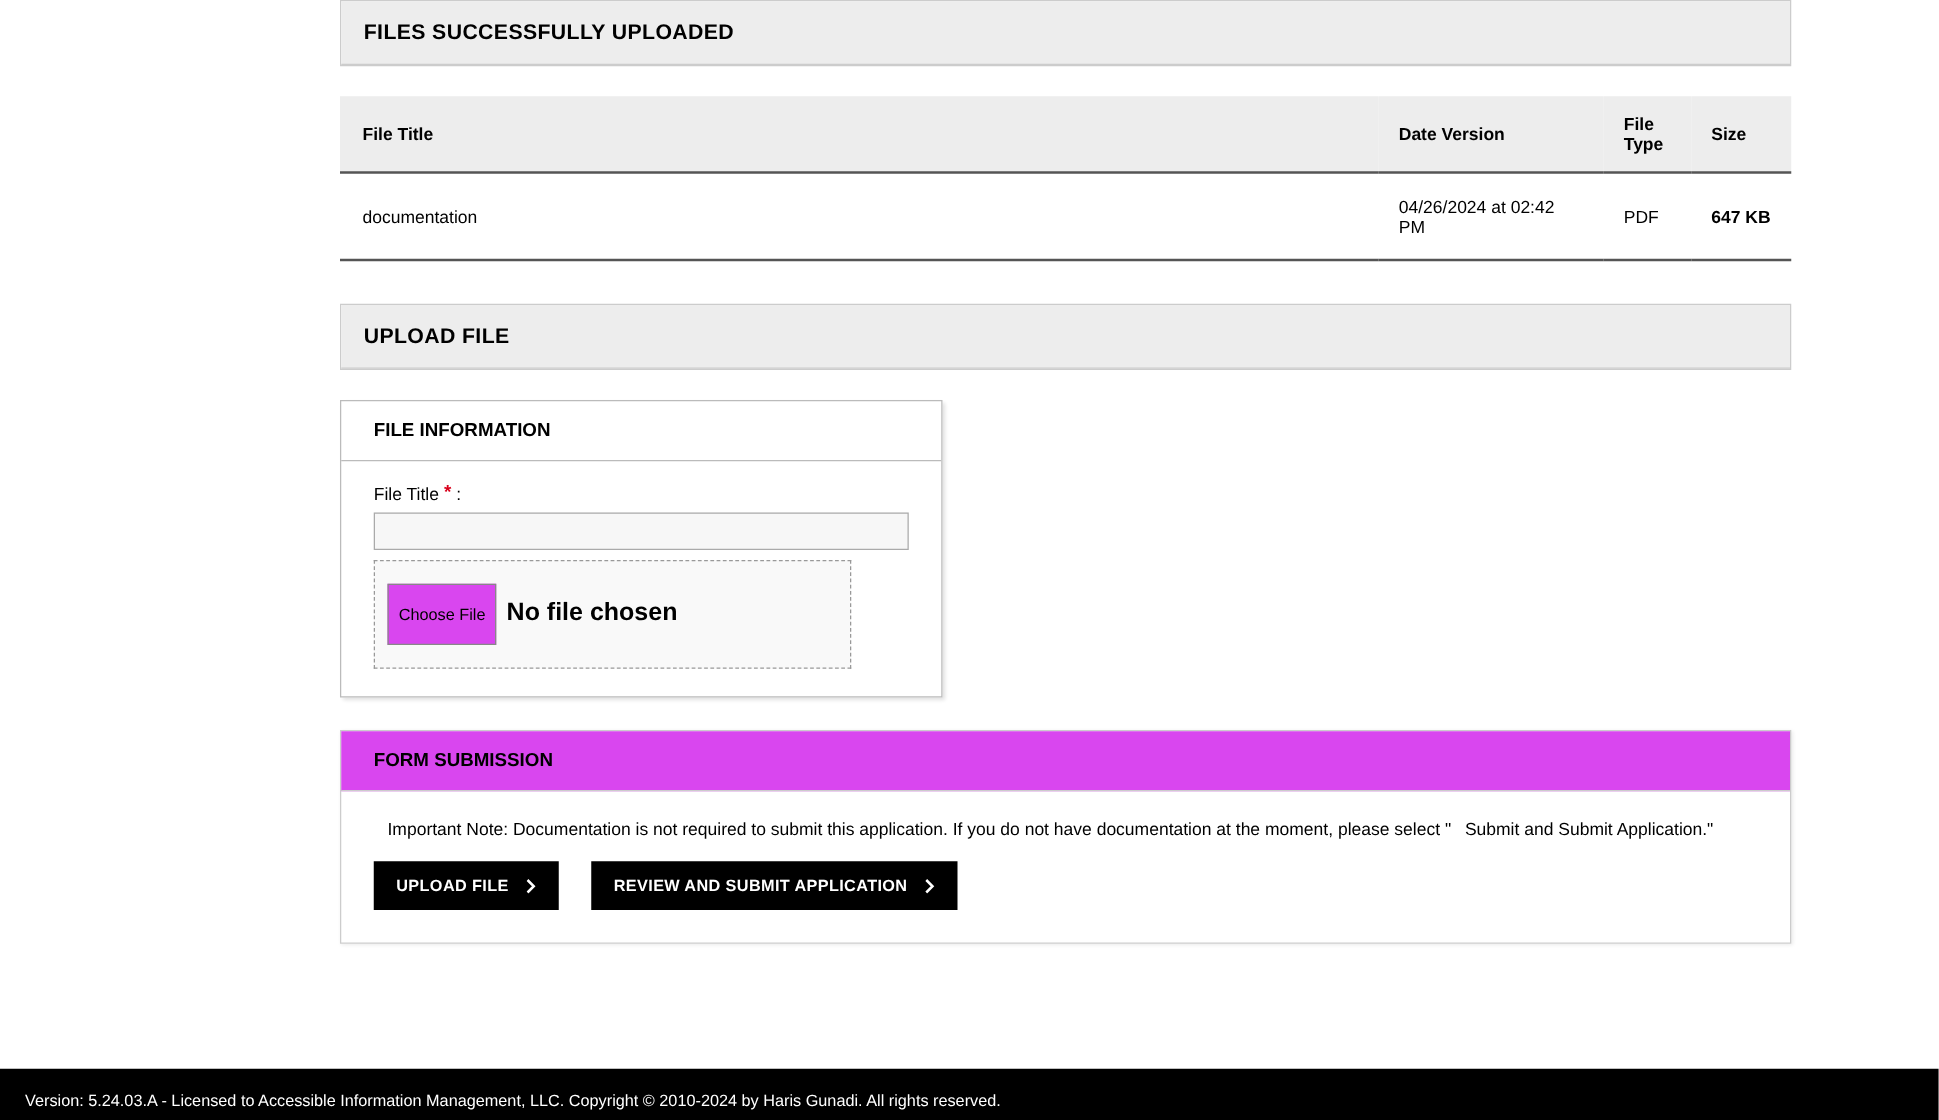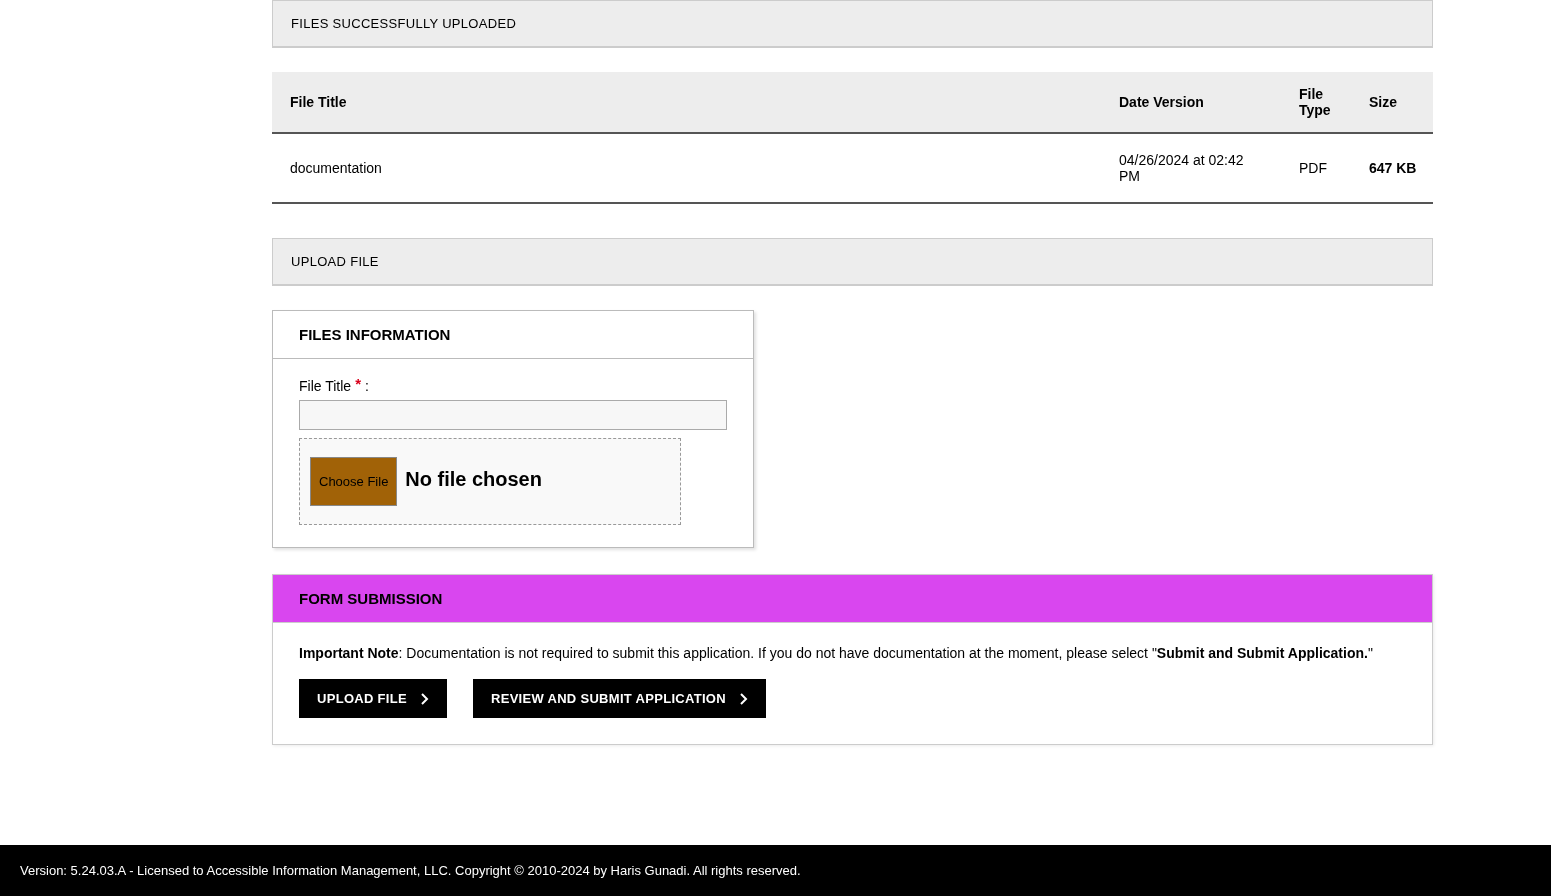--- a/index.html
+++ b/index.html
@@ -21,22 +21,22 @@
     .panel {
       border: 1px solid #ccc;
       margin-bottom: 24px;
     }
     .panel-header {
       background: #ededed;
       padding: 15px 18px;
       border-bottom: 1px solid #ccc;
     }
     .panel-header-title {
-      font-size: 13px;
-      font-weight: 400;
+      font-size: 17px;
+      font-weight: 700;
       letter-spacing: 0.3px;
     }
     .files-table {
       width: 100%;
       border-collapse: collapse;
       margin-bottom: 34px;
     }
     .files-table thead tr {
       background: #ededed;
     }
@@ -128,21 +128,21 @@
       font-size: 14px;
     }
     .file-drop {
       border: 1px dashed #999;
       background: #f9f9f9;
       padding: 18px 10px;
       width: 382px;
     }
     .choose-file-btn {
       border: 1px solid #888;
-      background: #a16207;
+      background: #d946ef;
       padding: 16px 8px;
       font-size: 13px;
       cursor: pointer;
       font-family: inherit;
     }
     .no-file-text {
       font-size: 20px;
       font-weight: 700;
       margin-left: 4px;
     }
@@ -162,21 +162,22 @@
       font-weight: 700;
     }
     .submission-body {
       padding: 22px 26px 26px 26px;
     }
     .note {
       font-size: 14px;
       margin-bottom: 18px;
     }
     .note-bold {
-      font-weight: 700;
+      font-weight: 400;
+      margin-left: 11px;
     }
 
     .button-row {
       display: flex;
       gap: 26px;
     }
     .action-btn {
       background: #000;
       color: #fff;
       border: none;
@@ -238,21 +239,21 @@
 
   <div class="panel">
     <div class="panel-header">
       <div class="panel-header-title">UPLOAD FILE</div>
     </div>
   </div>
 
   <div class="upload-section">
     <div class="file-info-card">
       <div class="file-info-header">
-        <div class="file-info-title">FILES INFORMATION</div>
+        <div class="file-info-title">FILE INFORMATION</div>
       </div>
       <div class="file-info-body">
         <div class="form-group">
           <label class="form-label">
             <span>File Title</span><span class="required-star"> *</span> :
           </label>
           <input type="text" class="text-input" style="">
         </div>
         <div class="form-group">
           <div class="file-drop">

